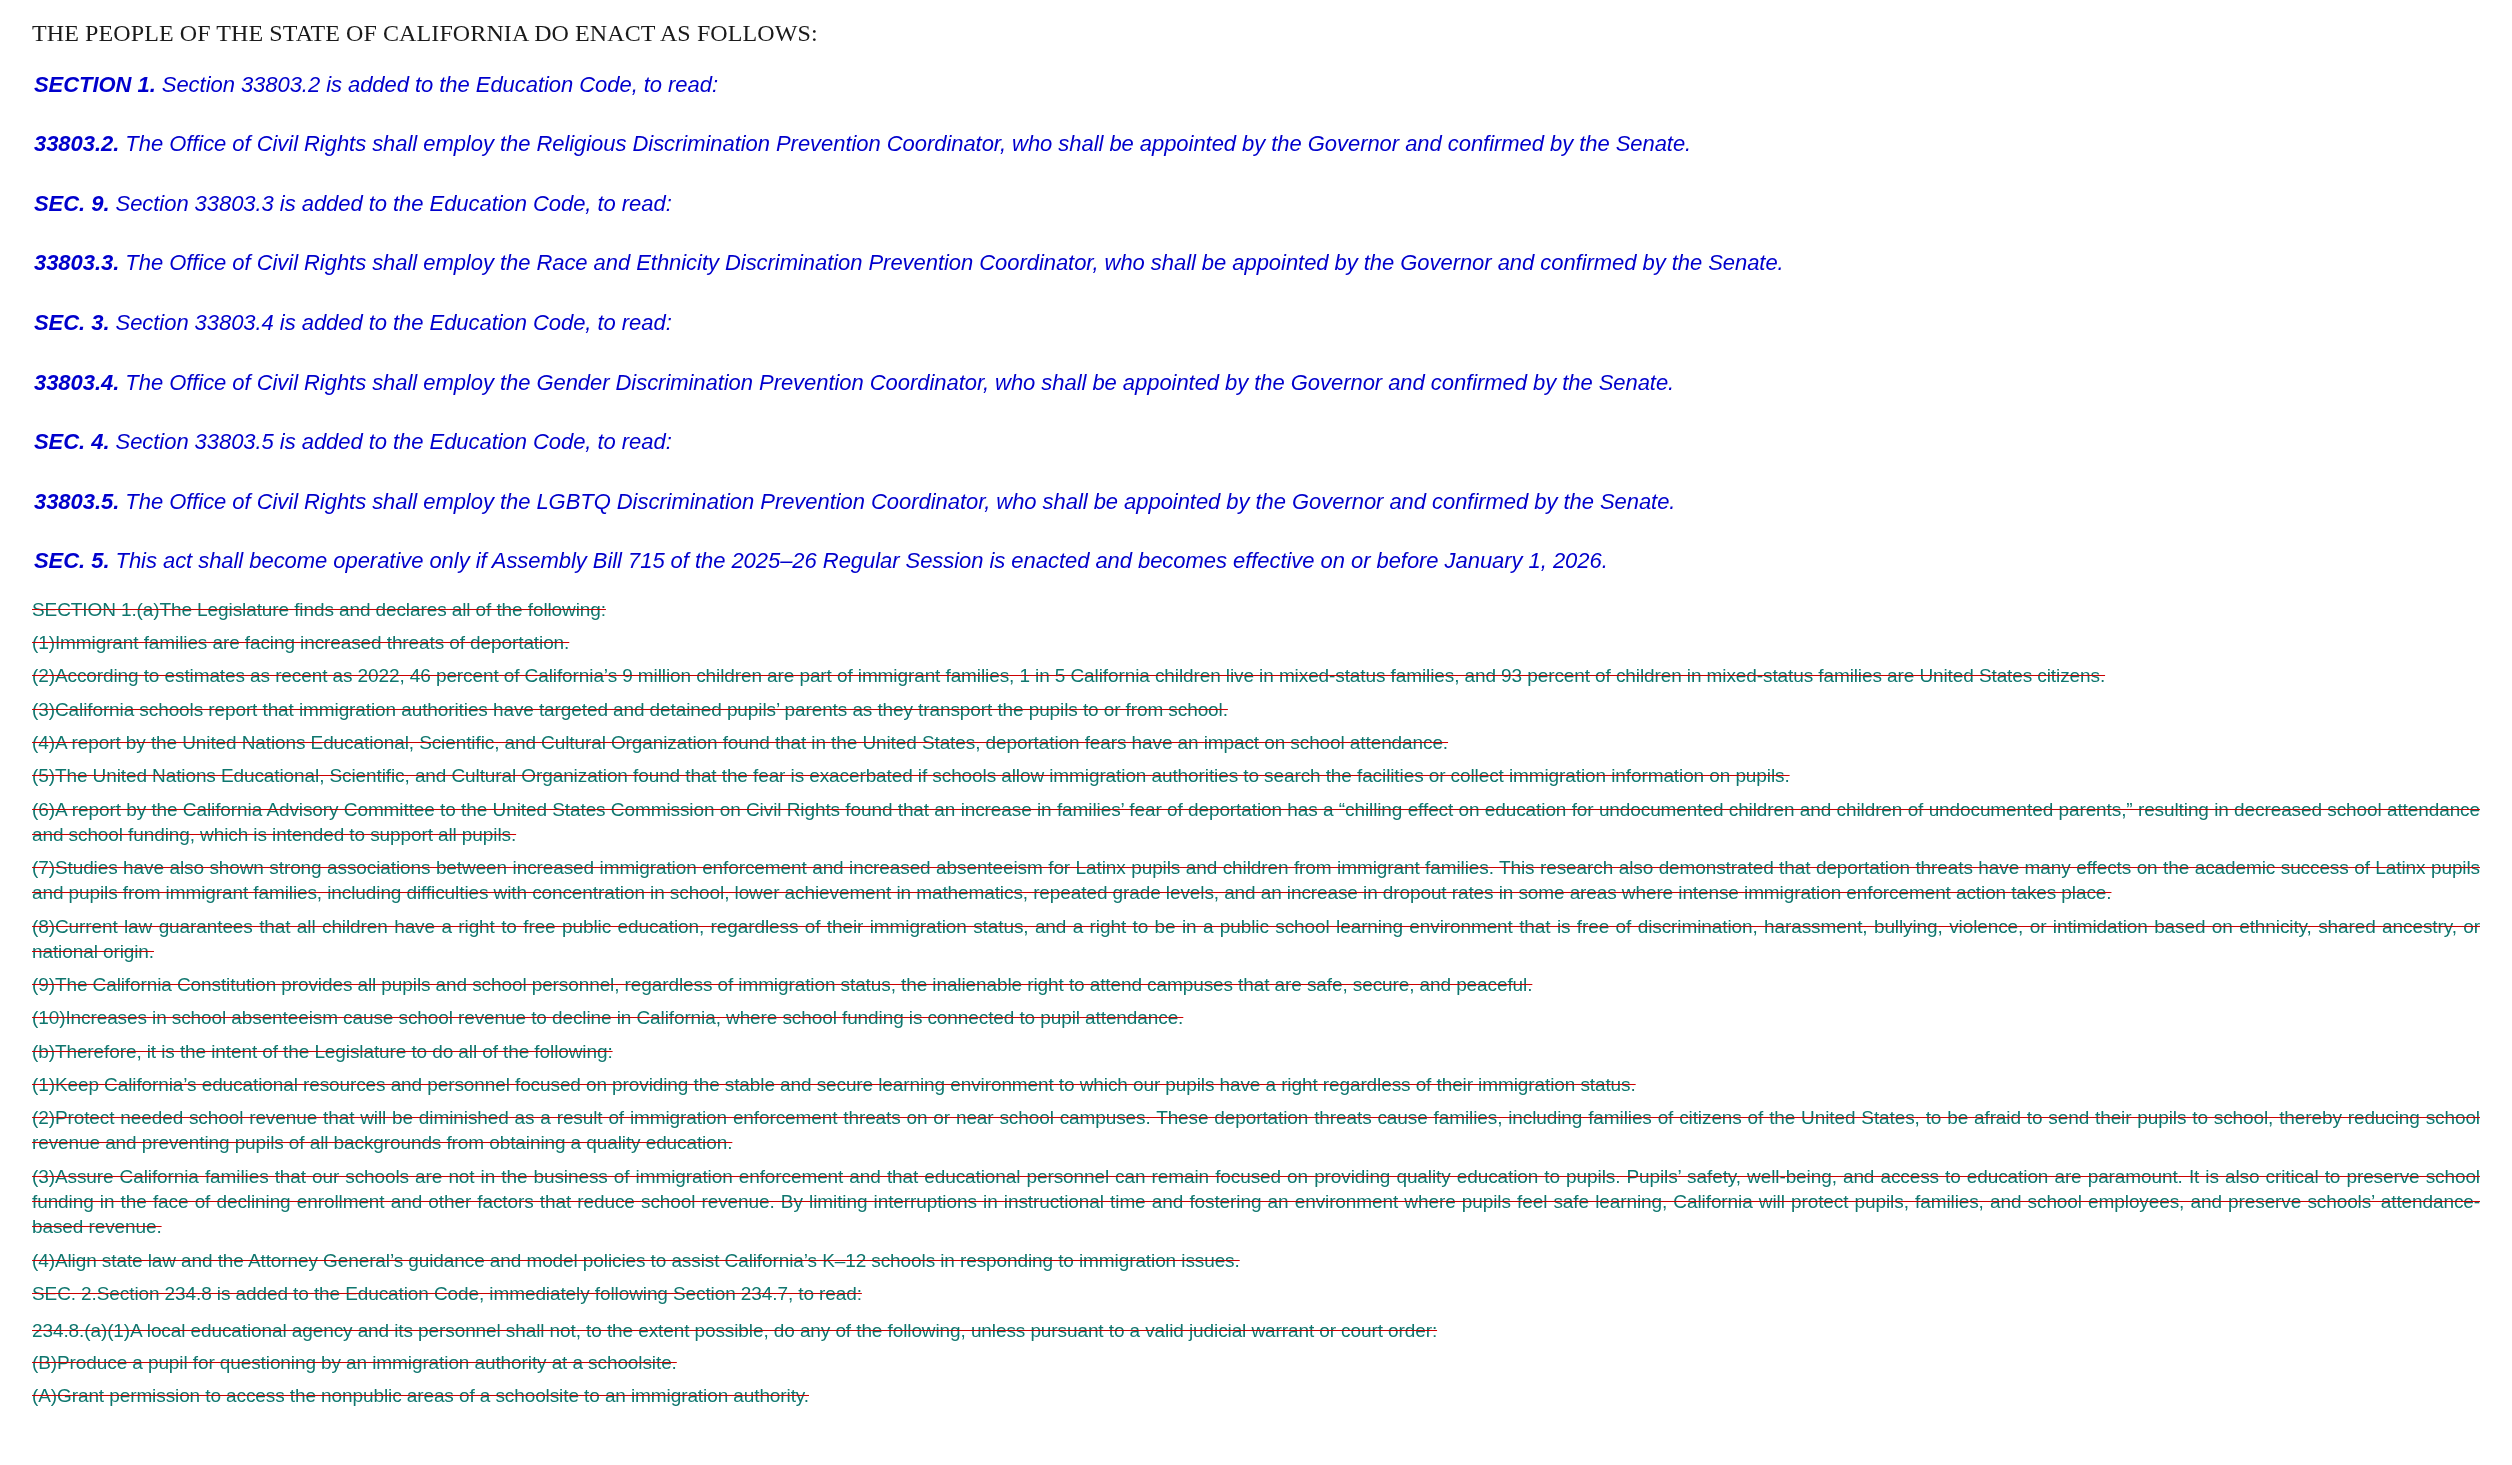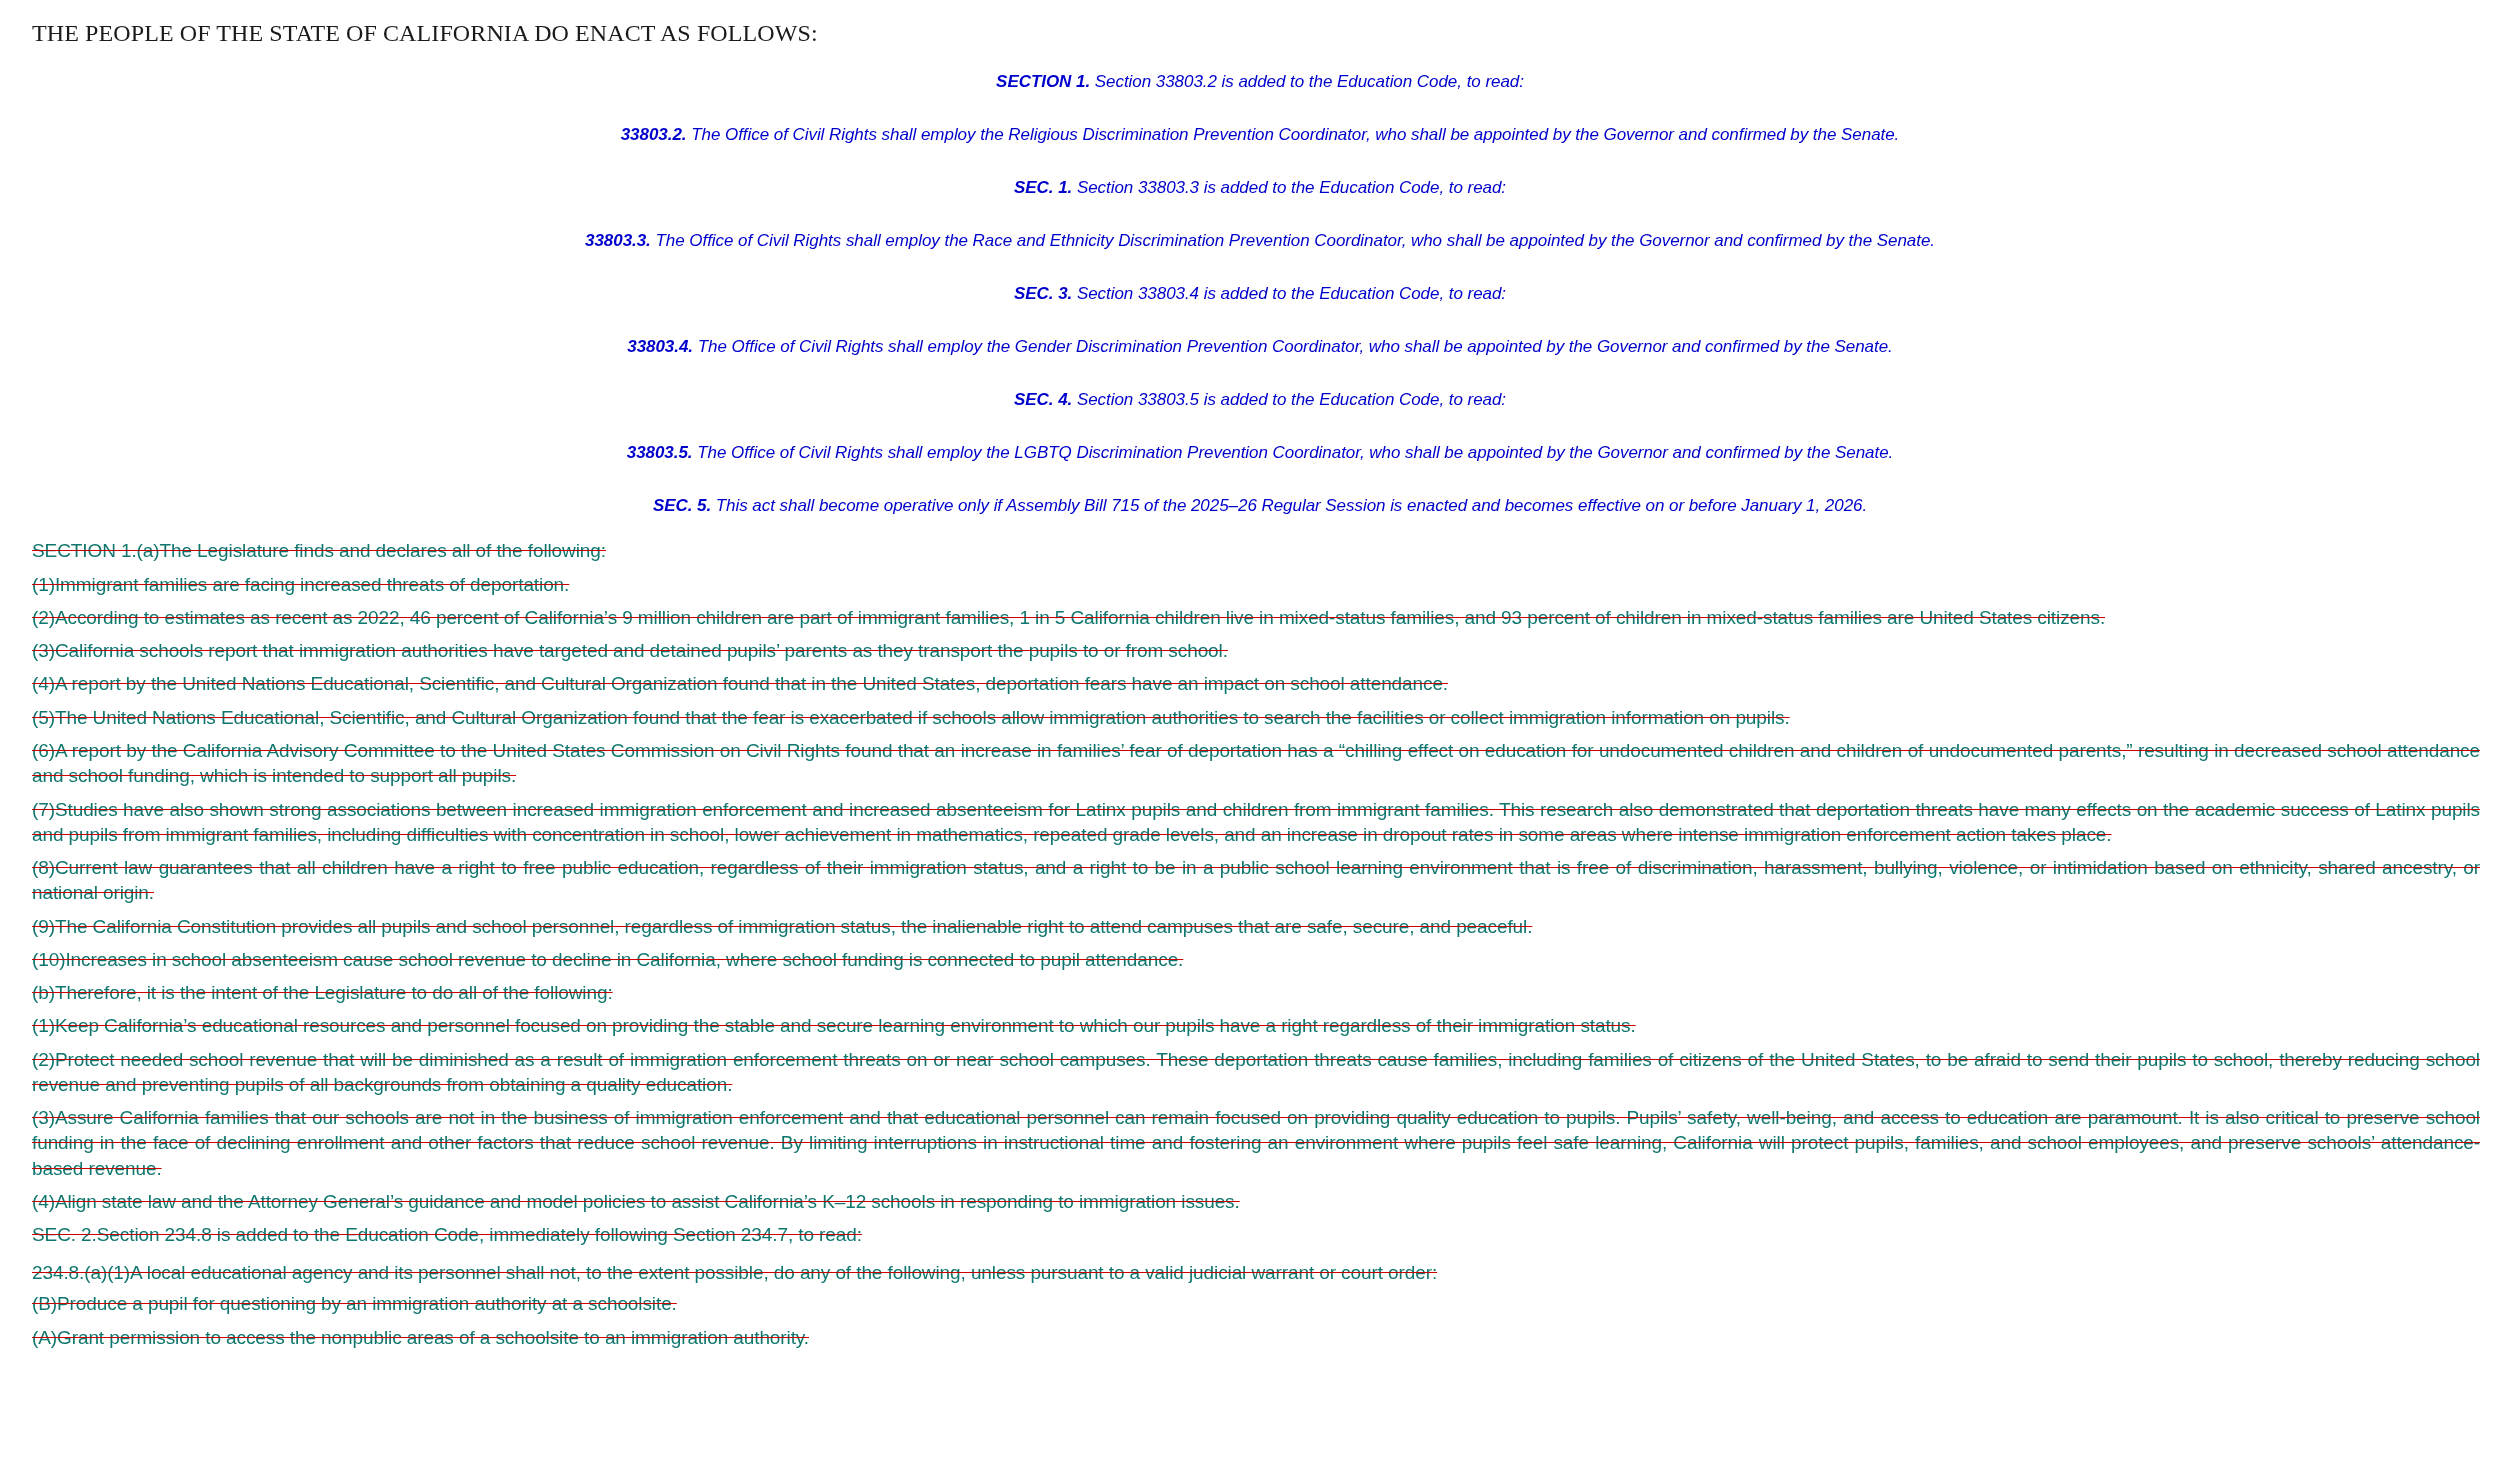--- a/index.html
+++ b/index.html
@@ -23,25 +23,24 @@
     line-height: 1.35;
     color: #1a1a1a;
     margin: 7.6px 0 21px 0;
     letter-spacing: 0.1px;
   }
   
   .added {
     color: #0000cc;
     font-family: "Liberation Sans", sans-serif;
     font-style: italic;
-    font-size: 17px;
+    font-size: 22px;
     line-height: 1.3;
-    margin: 0 0 31px 8px;
+    margin: 0 0 31px 2px;
     letter-spacing: -0.05px;
-    text-align: center;
   }
   .added .lead {
     font-weight: bold;
     font-style: italic;
   }
   
   .struck {
     color: #0f766e;
     font-family: "Liberation Sans", sans-serif;
     font-size: 19px;
@@ -65,21 +64,21 @@
   <div class="enact-line">THE PEOPLE OF THE STATE OF CALIFORNIA DO ENACT AS FOLLOWS:</div>
 
   <div>
     <p class="added">
       <span class="lead">SECTION 1.</span><span> Section 33803.2 is added to the Education Code, to read:</span>
     </p>
     <p class="added">
       <span class="lead">33803.2.</span><span> The Office of Civil Rights shall employ the Religious Discrimination Prevention Coordinator, who shall be appointed by the Governor and confirmed by the Senate.</span>
     </p>
     <p class="added">
-      <span class="lead">SEC. 1.</span><span> Section 33803.3 is added to the Education Code, to read:</span>
+      <span class="lead">SEC. 9.</span><span> Section 33803.3 is added to the Education Code, to read:</span>
     </p>
     <p class="added">
       <span class="lead">33803.3.</span><span> The Office of Civil Rights shall employ the Race and Ethnicity Discrimination Prevention Coordinator, who shall be appointed by the Governor and confirmed by the Senate.</span>
     </p>
     <p class="added">
       <span class="lead">SEC. 3.</span><span> Section 33803.4 is added to the Education Code, to read:</span>
     </p>
     <p class="added">
       <span class="lead">33803.4.</span><span> The Office of Civil Rights shall employ the Gender Discrimination Prevention Coordinator, who shall be appointed by the Governor and confirmed by the Senate.</span>
     </p>

